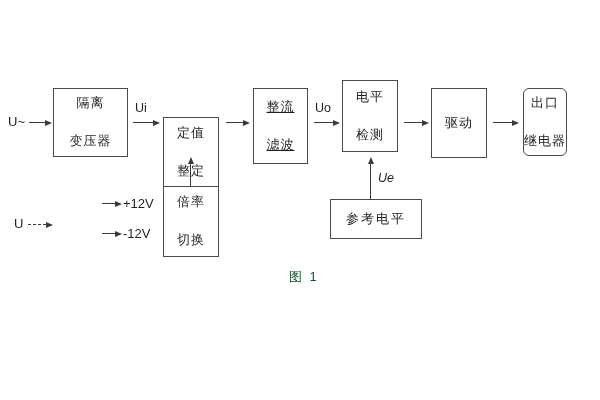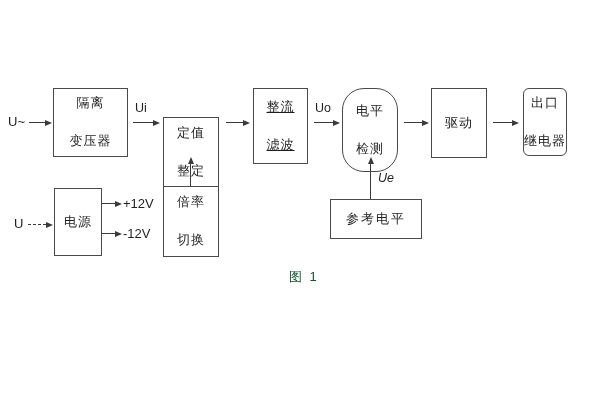--- a/index.html
+++ b/index.html
@@ -86,35 +86,32 @@
     <span>变压器</span>
   </div>
   <div class="box" style="left:163px; top:88px; width:56px; height:70px;margin-top:29px;">
     <span>定值</span>
     <span>整定</span>
   </div>
   <div class="box" style="left:253px; top:88px; width:55px; height:76px;text-decoration:underline;">
     <span>整流</span>
     <span>滤波</span>
   </div>
-  <div class="box" style="left:342px; top:88px; width:56px; height:84px;border-radius:22px;">
+  <div class="box" style="left:342px; top:80px; width:56px; height:72px;">
     <span>电平</span>
     <span>检测</span>
   </div>
   <div class="box" style="left:431px; top:88px; width:56px; height:70px;">
     <span>驱动</span>
   </div>
   <div class="box" style="left:523px; top:88px; width:44px; height:68px;border-radius:6px;">
     <span>出口</span>
     <span>继电器</span>
   </div>
 
-  <div class="box" style="left:54px;  top:188px; width:48px; height:68px;">
-    <span>电源</span>
-  </div>
   <div class="box" style="left:163px; top:186px; width:56px; height:71px;">
     <span>倍率</span>
     <span>切换</span>
   </div>
   <div class="box" style="left:330px; top:199px; width:92px; height:40px; letter-spacing:2px;">
     <span>参考电平</span>
   </div>
 
   <div class="hline" style="left:29px;  top:122px; width:21px;"></div>
   <div class="hline" style="left:133px; top:122px; width:25px;"></div>

